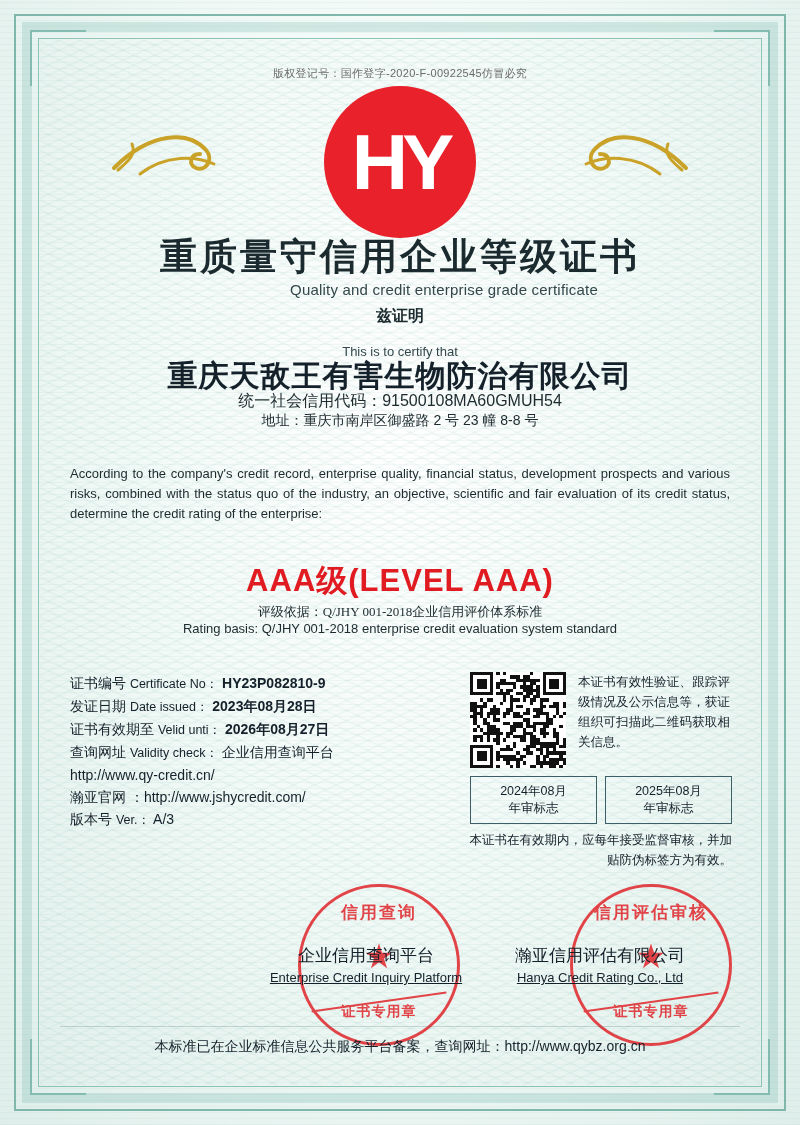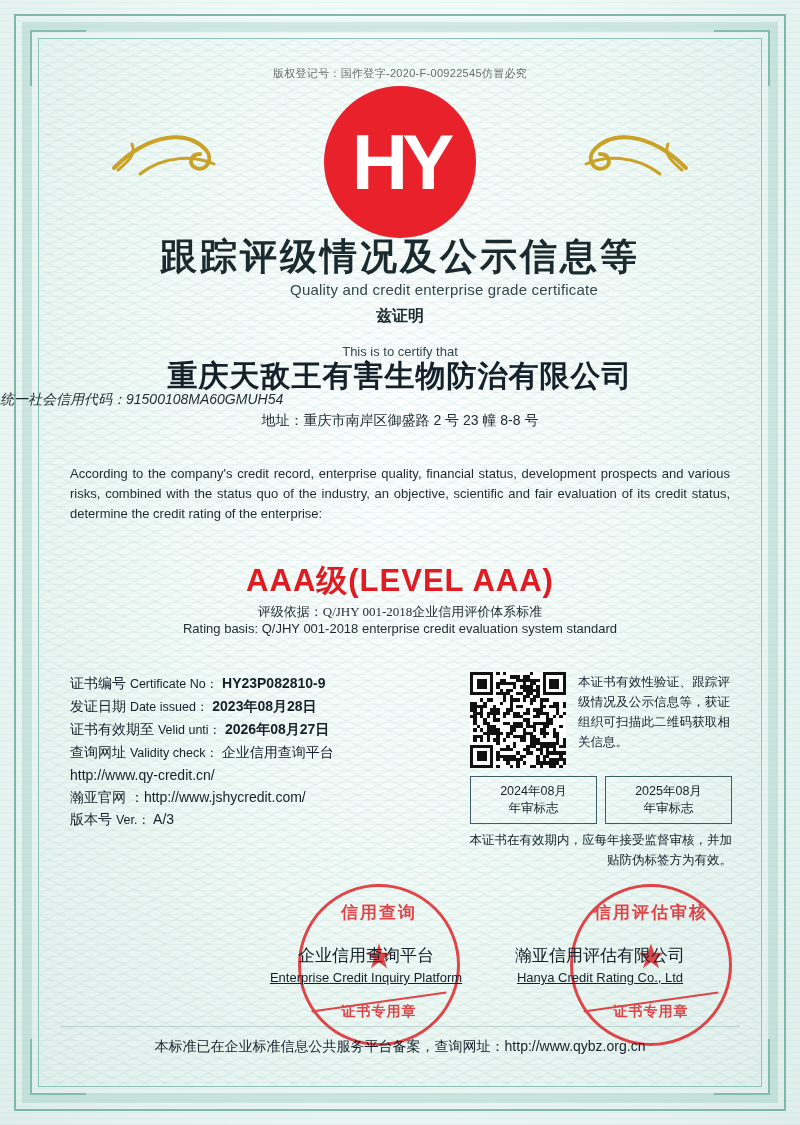--- a/index.html
+++ b/index.html
@@ -88,22 +88,22 @@
   }
   .certify-en{
     position:absolute;top:344px;left:0;width:100%;text-align:center;
     font-size:13px;color:#33474b;
   }
   .company{
     position:absolute;top:356px;left:0;width:100%;text-align:center;
     font-size:30px;font-weight:bold;color:#14202a;letter-spacing:1px;
   }
   .code{
-    position:absolute;top:391px;left:0;width:100%;
-    font-size:14px;color:#1d2a2e;font-style:italic;
+    position:absolute;top:391px;left:0;width:100%;text-align:center;
+    font-size:16px;color:#1d2a2e;
   }
   .addr{
     position:absolute;top:412px;left:0;width:100%;text-align:center;
     font-size:14px;color:#1d2a2e;
   }
 
   .para{
     position:absolute;left:70px;right:70px;top:460px;
     color:#14202a;
   }
@@ -224,21 +224,21 @@
     <svg class="flourish right" viewBox="0 0 220 80">
       <path d="M4 54 C40 18, 78 16, 96 36 C104 45, 96 58, 86 54 C78 51, 80 40, 90 40" fill="none" stroke="#c9a227" stroke-width="4" stroke-linecap="round"></path>
       <path d="M30 60 C56 40, 86 42, 104 50" fill="none" stroke="#c9a227" stroke-width="3" stroke-linecap="round"></path>
       <path d="M8 56 C20 46, 26 40, 22 30" fill="none" stroke="#c9a227" stroke-width="3" stroke-linecap="round"></path>
     </svg>
     <div class="logo">
       <div class="logo-mark">HY</div>
     </div>
   </div>
 
-  <div class="title-cn">跟踪评级情况及公示信息等</div>
+  <div class="title-cn">重质量守信用企业等级证书</div>
   <div class="title-en">Quality and credit enterprise grade certificate</div>
 
   <div class="certify-cn">兹证明</div>
   <div class="certify-en">This is to certify that</div>
 
   <div class="company">重庆天敌王有害生物防治有限公司</div>
   <div class="code">统一社会信用代码：91500108MA60GMUH54</div>
   <div class="addr">地址：重庆市南岸区御盛路 2 号 23 幢 8-8 号</div>
 
   <div class="para">

